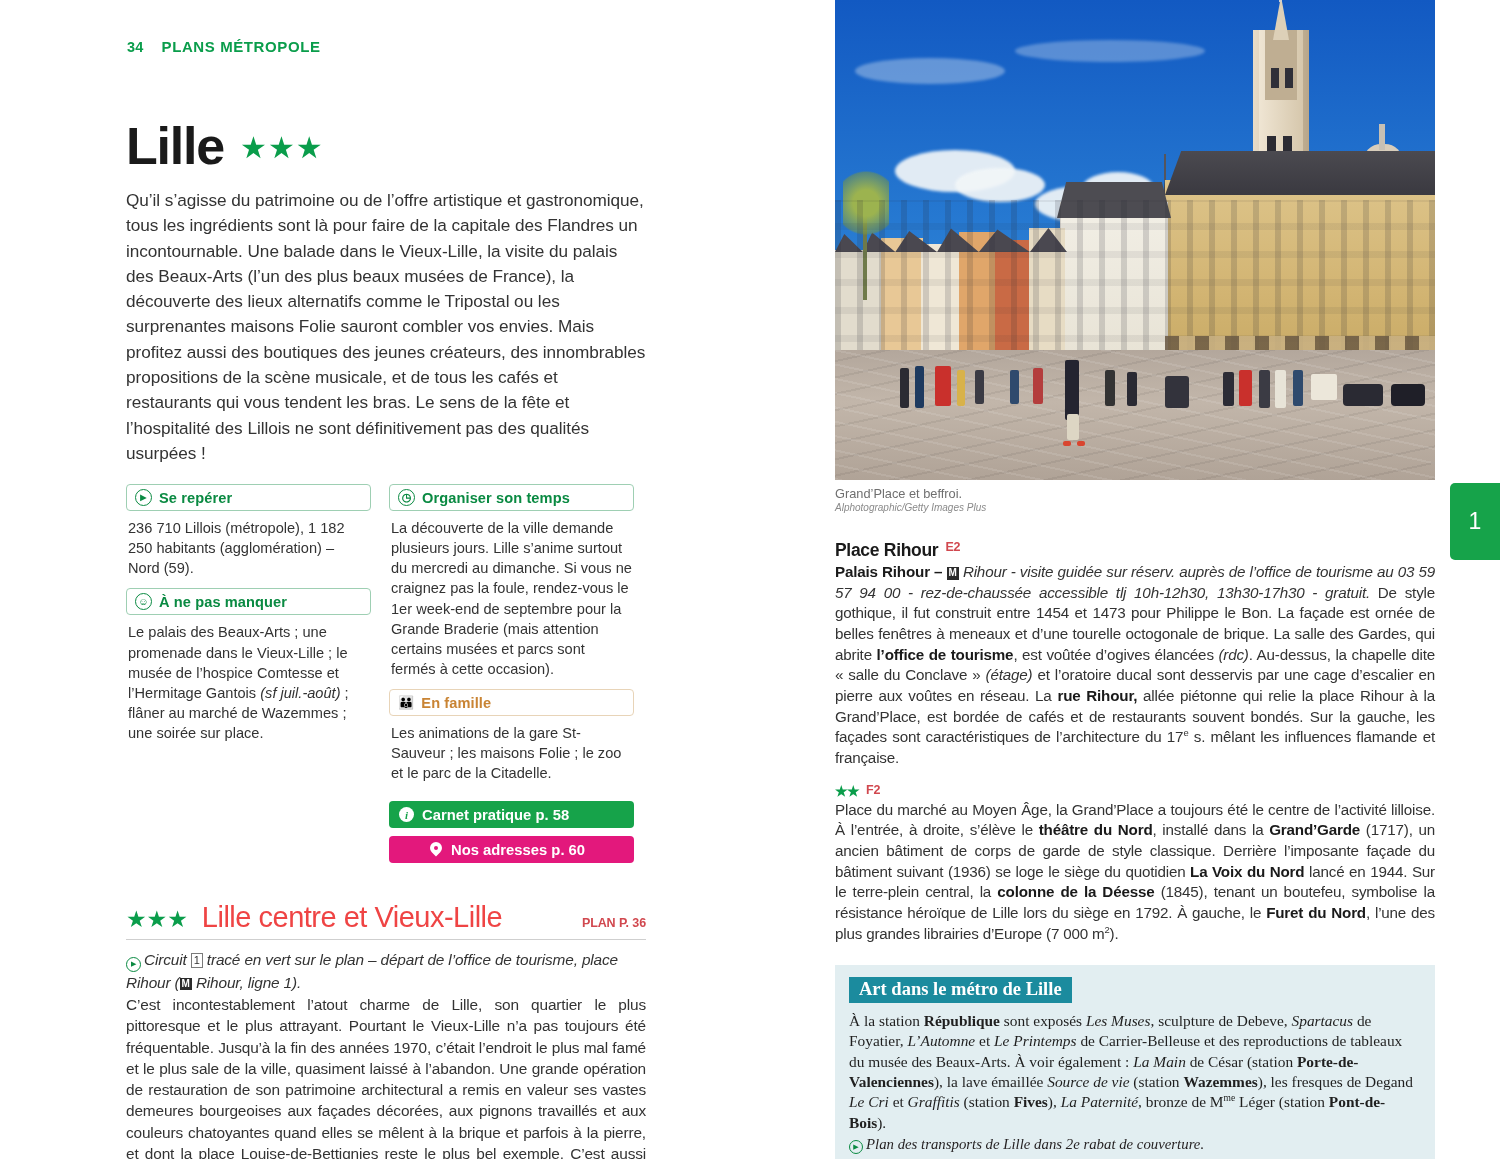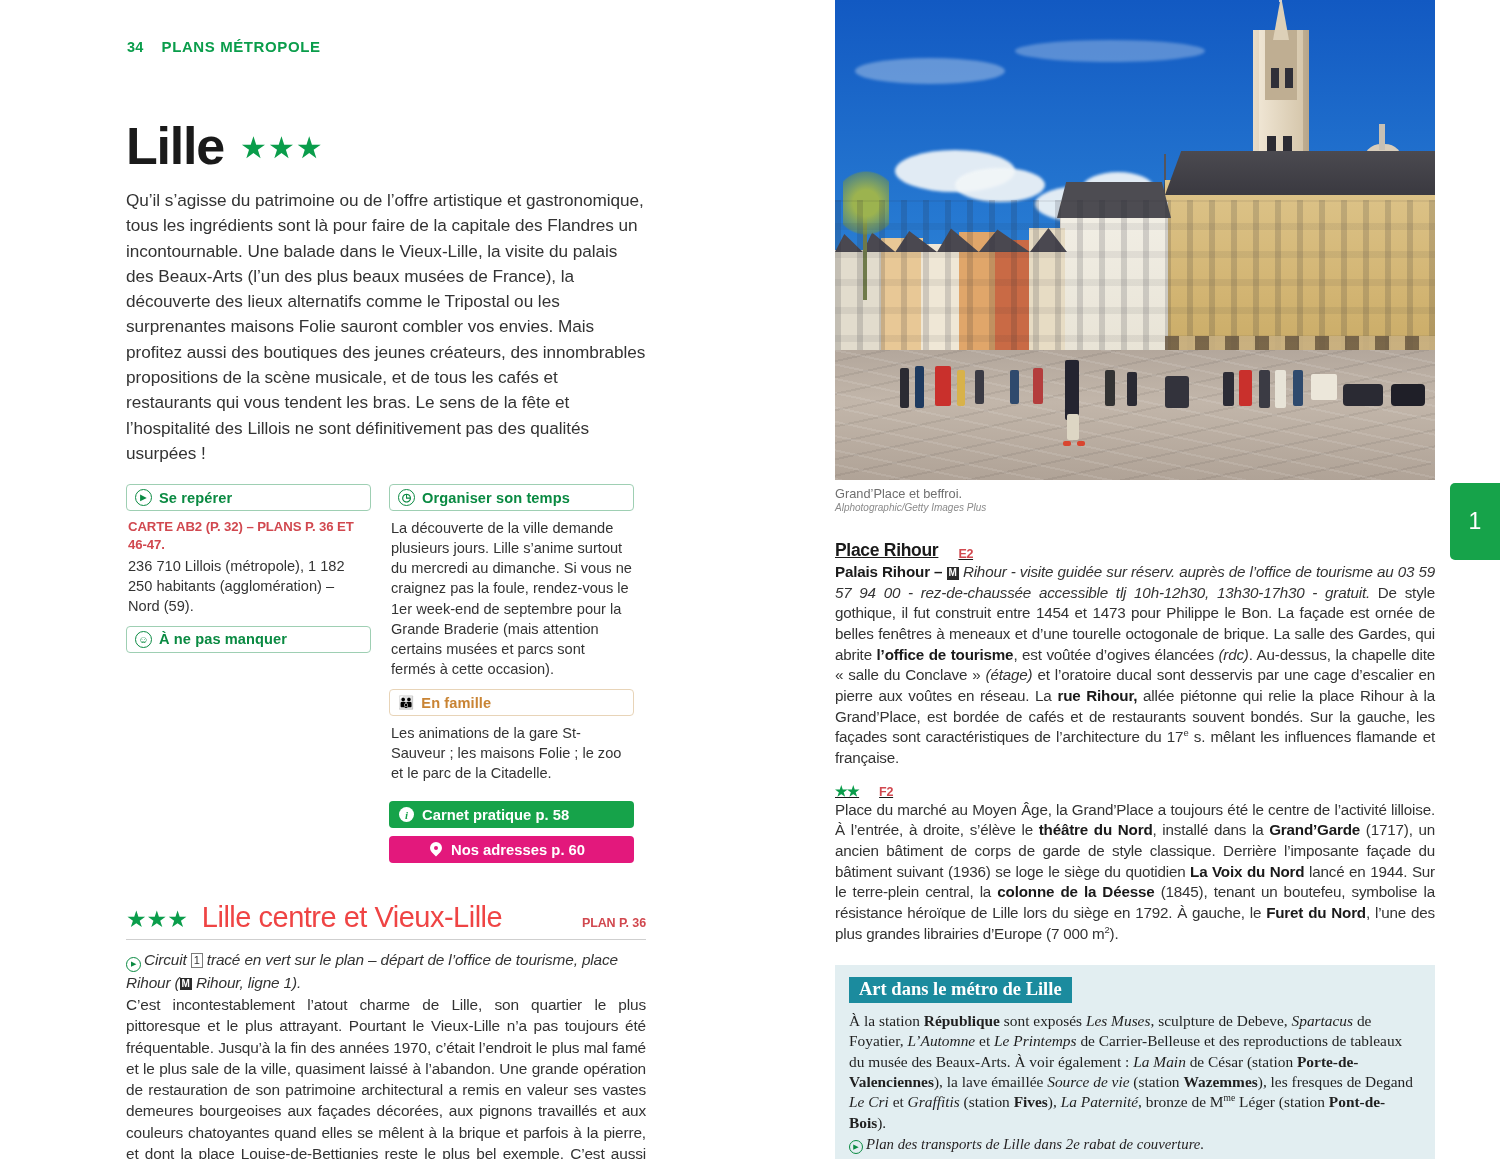--- a/index.html
+++ b/index.html
@@ -355,23 +355,22 @@
     left: 5px; top: 540px;
     width: 600px;
   }
   .poi-head {
     font-size: 17.5px;
     font-weight: bold;
     color: #1a1a1a;
     letter-spacing: -0.3px;
     margin-bottom: 1px;
     display: flex;
-    align-items: flex-end;
-    gap: 20px;
-    text-decoration: underline;
+    align-items: flex-start;
+    gap: 7px;
   }
   .poi-head .stars-sm {
     color: #0a9d4b;
     font-size: 14px;
     letter-spacing: -0.5px;
   }
   .coord {
     font-size: 12.5px;
     font-weight: bold;
     color: #d1484f;
@@ -458,27 +457,29 @@
 
       <div class="info-grid">
 
         <div class="info-col">
 
           <div class="box-head">
             <span class="ico-circle ico-play">▶</span>
             <span>Se repérer</span>
           </div>
           <div class="box-body">
-            <span class="ref-line">CARTE AB2 (P. 32) – PLANS P. 36 ET 46-47.</span>
             <span>236 710 Lillois (métropole), 1 182 250 habitants (agglomération) – Nord (59).</span>
           </div>
 
           <div class="box-head">
             <span class="ico-circle ico-smile">☺</span>
             <span>À ne pas manquer</span>
+          </div>
+          <div class="box-body">
+            <span>Le palais des Beaux-Arts ; une promenade dans le Vieux-Lille ; le musée de l’hospice Comtesse et l’Hermitage Gantois </span><span class="ital">(sf juil.-août)</span><span> ; flâner au marché de Wazemmes ; une soirée sur place.</span>
           </div>
 
         </div>
 
         <div class="info-col">
 
           <div class="box-head">
             <span class="ico-circle ico-clock">◷</span>
             <span>Organiser son temps</span>
           </div>

